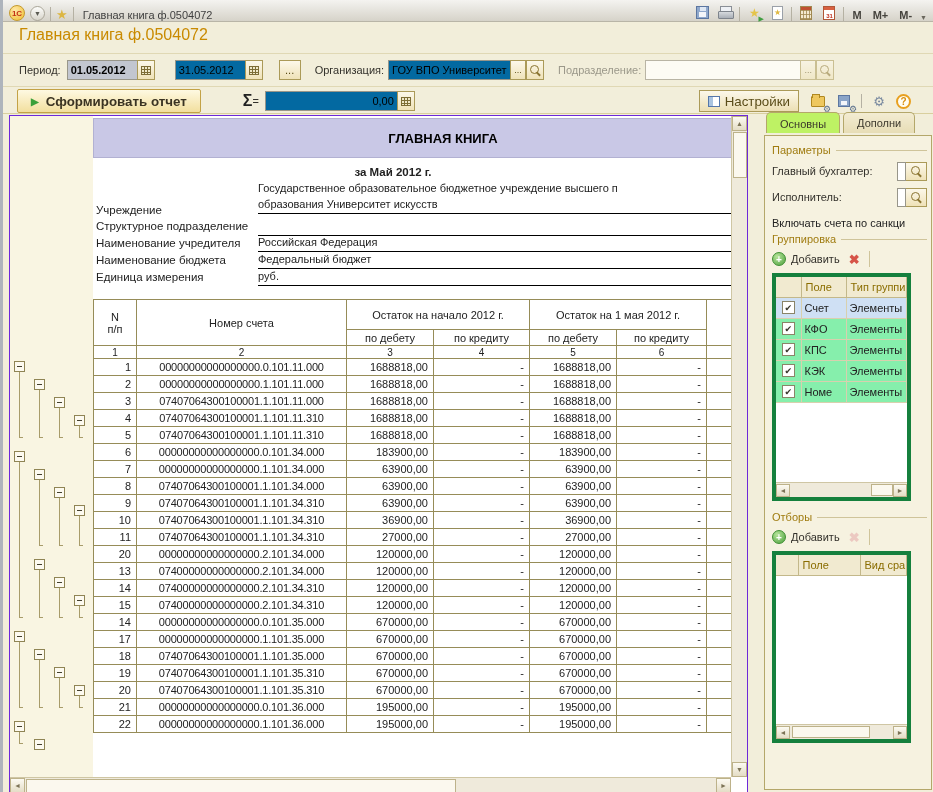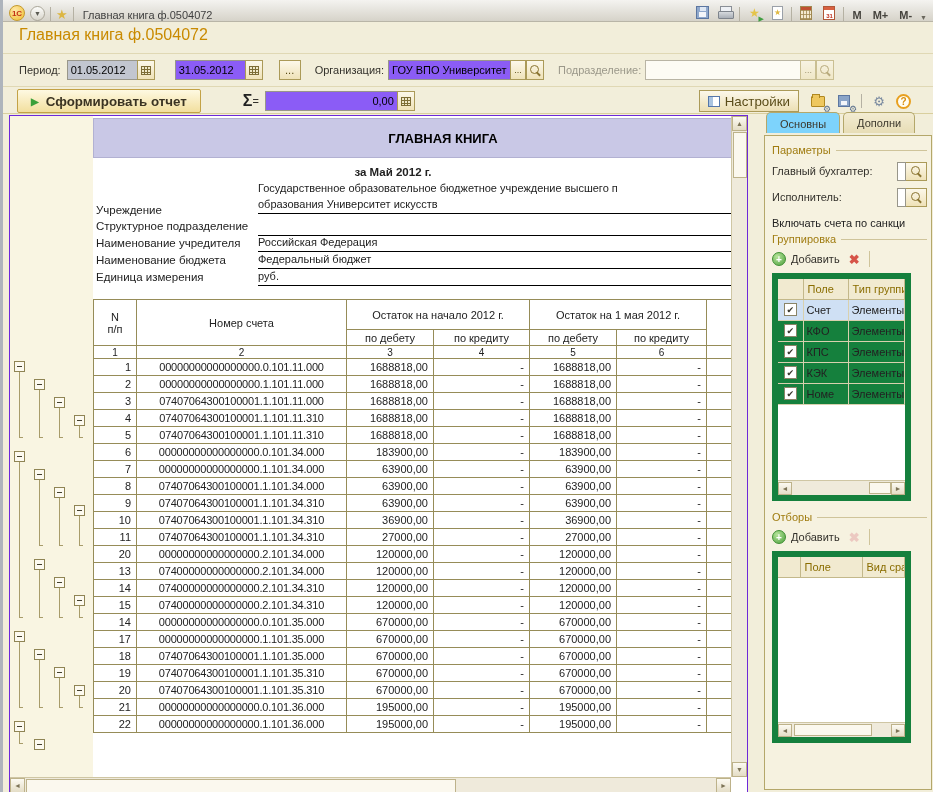--- a/index.html
+++ b/index.html
@@ -48,23 +48,23 @@
   
   #page-title { position:absolute; left:16px; top:26px; font-size:16px; color:#c98a00; }
   #hr1 { position:absolute; left:0; right:0; top:53px; border-top:1px solid #e0d8b4; }
   #tb1 { position:absolute; left:16px; top:58px; height:24px; right:0; display:flex; align-items:center; }
   #tb2 { position:absolute; left:14px; top:88px; height:26px; right:0; display:flex; align-items:center; }
   #hr2 { position:absolute; left:0; right:0; top:86px; border-top:1px solid #e0d8b4; }
   #hr3 { position:absolute; left:0; right:0; top:113px; border-top:1px solid #d9cf9e; }
   .lbl { color:#33312b; white-space:nowrap; }
   .lbl.dim { color:#9b988a; }
   .field { display:flex; align-items:stretch; height:20px; }
-  .field input { height:20px; border:1px solid #98968a; border-right:none; background:#8b5cf6;
+  .field input { height:20px; border:1px solid #98968a; border-right:none; background:#0369a1;
     font-family:"Liberation Sans",sans-serif; font-size:11px; padding:0 3px; outline:none; }
-  input.selected { background:#c2c6d0; }
+  input.selected { background:#c2c6d0;font-weight:bold; }
   input.wavy { text-decoration: underline wavy #d64040 1px; text-underline-offset:2px; }
   .btn { border:1px solid #ab9a58; background:linear-gradient(#fcf8ea,#efe2b8);
     display:inline-flex; align-items:center; justify-content:center; min-width:18px; height:20px; color:#5a4c18; }
   .btn.sq { width:22px; }
   .grid-ico { width:10px; height:9px; border:1px solid #7d6d35; background-color:#efe8c8;
     background-image: repeating-linear-gradient(to right, transparent 0 2px, #7d6d35 2px 3px),
       repeating-linear-gradient(to bottom, transparent 0 2px, #7d6d35 2px 3px); }
   .mag { position:relative; width:13px; height:13px; display:inline-block; }
   .mag::before { content:""; position:absolute; width:7px; height:7px; border:1.5px solid #8a7430; border-radius:50%; left:1px; top:1px; }
   .mag::after { content:""; position:absolute; width:5px; height:1.5px; background:#8a7430; transform:rotate(45deg); left:7px; top:9px; }
@@ -118,39 +118,39 @@
     color:#7c7356; font-size:7px; display:flex; align-items:center; justify-content:center; flex:0 0 auto; }
   .sb-thumbv { width:14px; height:46px; background:#fbf8ee; border:1px solid #bdb28a; margin-top:1px; }
   .sb-thumbh { height:14px; width:430px; background:#fbf8ee; border:1px solid #bdb28a; margin-left:1px; }
   .sb-fill { flex:1; }
 
   
   #panel { position:absolute; left:761px; top:112px; width:168px; bottom:0; }
   .tabs { display:flex; margin-left:2px; position:relative; z-index:2; }
   .tab { padding:4px 13px 3px; border:1px solid #b4a76a; border-bottom:none; border-radius:5px 5px 0 0;
     background:linear-gradient(#f3ecd2,#e7ddb6); margin-right:3px; color:#3c382c; white-space:nowrap; }
-  .tab.active { background:#7dd3fc; padding-top:5px; }
+  .tab.active { background:#bef264; padding-top:5px; }
   #panel-body { position:absolute; left:0; top:23px; right:0; bottom:2px; border:1px solid #b4a76a;
     background:#f6f2e0; padding:4px 4px 4px 7px; overflow:hidden; }
   .sec { display:flex; align-items:center; color:#a07c10; margin:4px 0 2px; white-space:nowrap; }
   .sec i { flex:1; border-top:1px solid #cfc49a; margin-left:5px; }
   .param-row { display:flex; align-items:center; height:26px; }
   .mini-wrap { margin-left:auto; display:flex; align-items:center; }
   .mini-input { width:9px; height:19px; border:1px solid #98968a; background:#fff; }
   .mini-btn { width:21px; height:19px; border:1px solid #ab9a58; border-left:none;
     background:linear-gradient(#fcf8ea,#efe2b8); display:flex; align-items:center; justify-content:center; }
   .clip-lbl { margin:7px 0 2px; white-space:nowrap; overflow:hidden; }
   .add-row { display:flex; align-items:center; gap:9px; height:24px; margin:2px 0; }
   .add-btn { display:flex; align-items:center; gap:5px; color:#33312b; }
   .plus { width:14px; height:14px; border-radius:50%; border:1px solid #3f8f33; color:#fff; font-weight:bold; font-size:10px;
     background:radial-gradient(circle at 35% 30%, #b6e49a, #4fa23f); display:flex; align-items:center; justify-content:center; }
   .xbtn { color:#d65448; font-weight:bold; font-size:13px; line-height:1; }
   .xbtn.disabled { color:#ecc9c1; }
   .vsep { width:1px; height:16px; background:#cfc49a; }
-  .pbox { width:139px; border:6px solid #15803d; background:#15803d; display:flex; flex-direction:column; }
+  .pbox { width:139px; border:4px solid #15803d; background:#86efac; display:flex; flex-direction:column; }
   .pbox table { border-collapse:collapse; table-layout:fixed; width:100%; }
   .pbox th { background:#f1ead0; color:#8a6d00; font-weight:normal; border:1px solid #c3b88a; border-top:none;
     height:20px; text-align:left; padding:0 4px; white-space:nowrap; overflow:hidden; }
   .pbox th:first-child { border-left:none; }
   .pbox td { border:1px solid #d8d0ae; height:21px; padding:0 3px; white-space:nowrap; overflow:hidden; }
   .pbox td:first-child { border-left:none; text-align:center; }
   .pbox tr.selected td { background:#cfe0f4; }
   .cb { width:13px; height:13px; border:1px solid #8a8468; background:#fff; display:inline-flex;
     align-items:center; justify-content:center; font-size:9px; color:#3a382e; vertical-align:middle; }
   .pfill { flex:1; background:#fff; }

